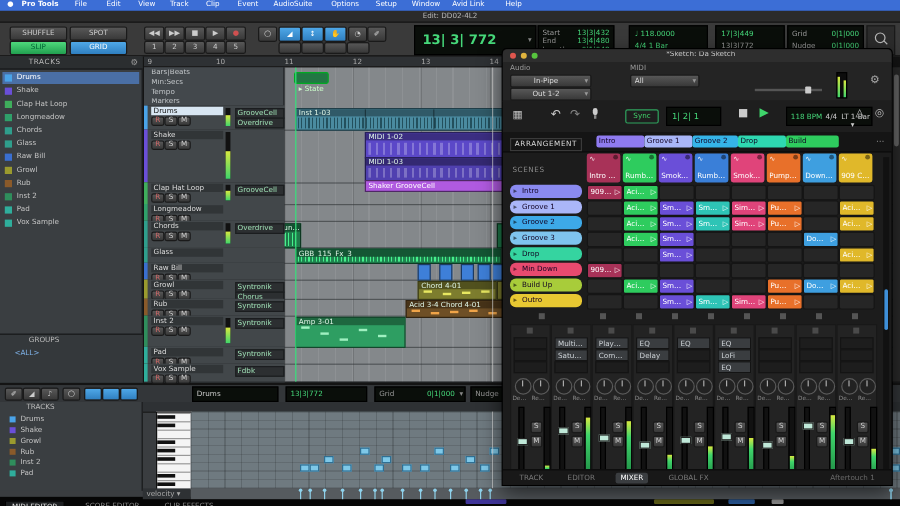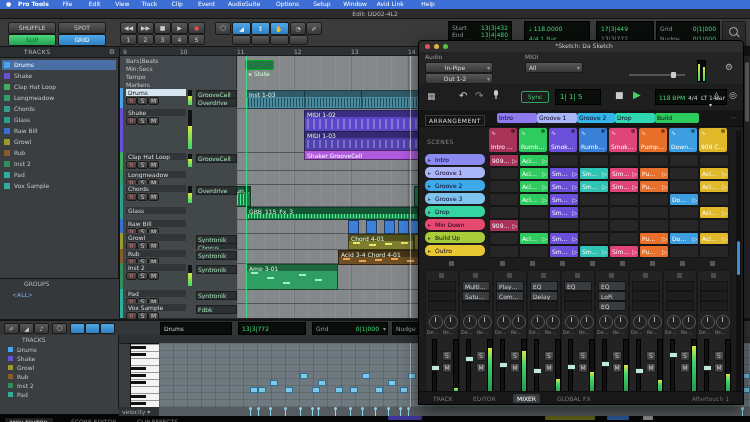--- a/index.html
+++ b/index.html
@@ -67,20 +67,24 @@
       <div class="btn" style="position: absolute; left: 215px; top: 3px; width: 14px; height: 11px; font-size: 7px; line-height: 11px;">○</div>
       <div class="btn blue" style="position: absolute; left: 232px; top: 3px; width: 17px; height: 11px; font-size: 6px; line-height: 11px;">◢</div>
       <div class="btn blue" style="position: absolute; left: 251px; top: 3px; width: 17px; height: 11px; font-size: 6px; line-height: 11px;">↕</div>
       <div class="btn blue" style="position: absolute; left: 270px; top: 3px; width: 17px; height: 11px; font-size: 6px; line-height: 11px;">✋</div>
       <div class="btn" style="position: absolute; left: 290px; top: 3px; width: 14px; height: 11px; font-size: 6px; line-height: 11px;">◔</div>
       <div class="btn" style="position: absolute; left: 306px; top: 3px; width: 14px; height: 11px; font-size: 6px; line-height: 11px;">✐</div>
       <div class="btn" style="position: absolute; left: 232px; top: 16px; width: 17px; height: 8px;"></div>
       <div class="btn" style="position: absolute; left: 251px; top: 16px; width: 17px; height: 8px;"></div>
       <div class="btn" style="position: absolute; left: 270px; top: 16px; width: 17px; height: 8px;"></div>
       <div class="btn" style="position: absolute; left: 289px; top: 16px; width: 17px; height: 8px;"></div>
+      <div class="lcd" style="position: absolute; left: 345px; top: 2px; width: 100px; height: 23px;">
+        <span style="position: absolute; left: 6px; top: 5px; font-size: 11px; font-weight: bold; color: rgb(70, 216, 122);">13| 3| 772</span>
+        <span style="position: absolute; right: 3px; top: 8px; font-size: 6px; color: rgb(136, 136, 136);">▾</span>
+      </div>
       <div class="lcd" style="position: absolute; left: 448px; top: 2px; width: 62px; height: 23px;">
         <span style="position: absolute; left: 3px; top: 2px; font-size: 6px; color: rgb(153, 153, 153);">Start</span>
         <span style="position: absolute; right: 3px; top: 2px; font-size: 6px; color: rgb(70, 216, 122);">13|3|432</span>
         <span style="position: absolute; left: 3px; top: 9px; font-size: 6px; color: rgb(153, 153, 153);">End</span>
         <span style="position: absolute; right: 3px; top: 9px; font-size: 6px; color: rgb(70, 216, 122);">13|4|480</span>
         <span style="position: absolute; left: 3px; top: 16px; font-size: 6px; color: rgb(153, 153, 153);">Length</span>
         <span style="position: absolute; right: 3px; top: 16px; font-size: 6px; color: rgb(70, 216, 122);">0|1|048</span>
       </div>
       <div class="lcd" style="position: absolute; left: 524px; top: 2px; width: 64px; height: 23px;">
         <span style="position: absolute; left: 4px; top: 3px; font-size: 6px; color: rgb(70, 216, 122);">♩ 118.0000</span>
@@ -557,21 +561,21 @@
       <div style="position: absolute; left: 0px; top: 43px; right: 0px; height: 26px; background: rgb(30, 30, 30); border-bottom: 1px solid rgb(16, 16, 16);">
         <span style="position: absolute; left: 8px; top: 7px; font-size: 9px; color: rgb(187, 187, 187);">▦</span>
         <span style="position: absolute; left: 40px; top: 6px; font-size: 10px; color: rgb(204, 204, 204);">↶</span>
         <span style="position: absolute; left: 56px; top: 6px; font-size: 10px; color: rgb(136, 136, 136);">↷</span>
         <div style="position: absolute; left: 74px; top: 6px; width: 6px; height: 9px;">
           <div style="position: absolute; left: 1px; top: 0px; width: 4px; height: 6px; border-radius: 2px; background: rgb(204, 204, 204);"></div>
           <div style="position: absolute; left: 2px; top: 6px; width: 2px; height: 3px; background: rgb(136, 136, 136);"></div>
         </div>
         <span style="position: absolute; left: 102px; top: 7px; width: 26px; height: 10px; border: 1px solid rgb(47, 164, 94); border-radius: 2px; color: rgb(63, 213, 107); font-size: 6px; text-align: center; line-height: 10px;">Sync</span>
         <div class="lcd" style="position: absolute; left: 136px; top: 5px; width: 44px; height: 14px;">
-          <span style="position: absolute; left: 4px; top: 3px; font-size: 7px; color: rgb(70, 216, 122);">1| 1| 5</span>
+          <span style="position: absolute; left: 4px; top: 3px; font-size: 7px; color: rgb(70, 216, 122);">1| 2| 1</span>
         </div>
         <span style="position: absolute; left: 196px; top: 6px; font-size: 9px; color: rgb(204, 204, 204);">■</span>
         <span style="position: absolute; left: 214px; top: 5px; font-size: 10px; color: rgb(63, 213, 107);">▶</span>
         <div class="lcd" style="position: absolute; left: 236px; top: 5px; width: 70px; height: 14px;">
           <span style="position: absolute; left: 3px; top: 4px; font-size: 6px; color: rgb(70, 216, 122);">118 BPM</span>
           <span style="position: absolute; left: 32px; top: 4px; font-size: 6px; color: rgb(204, 204, 204);">4/4</span>
           <span style="position: absolute; left: 45px; top: 4px; font-size: 6px; color: rgb(204, 204, 204);">LT</span>
           <span style="position: absolute; left: 53px; top: 4px; font-size: 6px; color: rgb(204, 204, 204);">1 Bar ▾</span>
         </div>
         <span style="position: absolute; left: 294px; top: 6px; font-size: 9px; color: rgb(187, 187, 187);">△</span>

